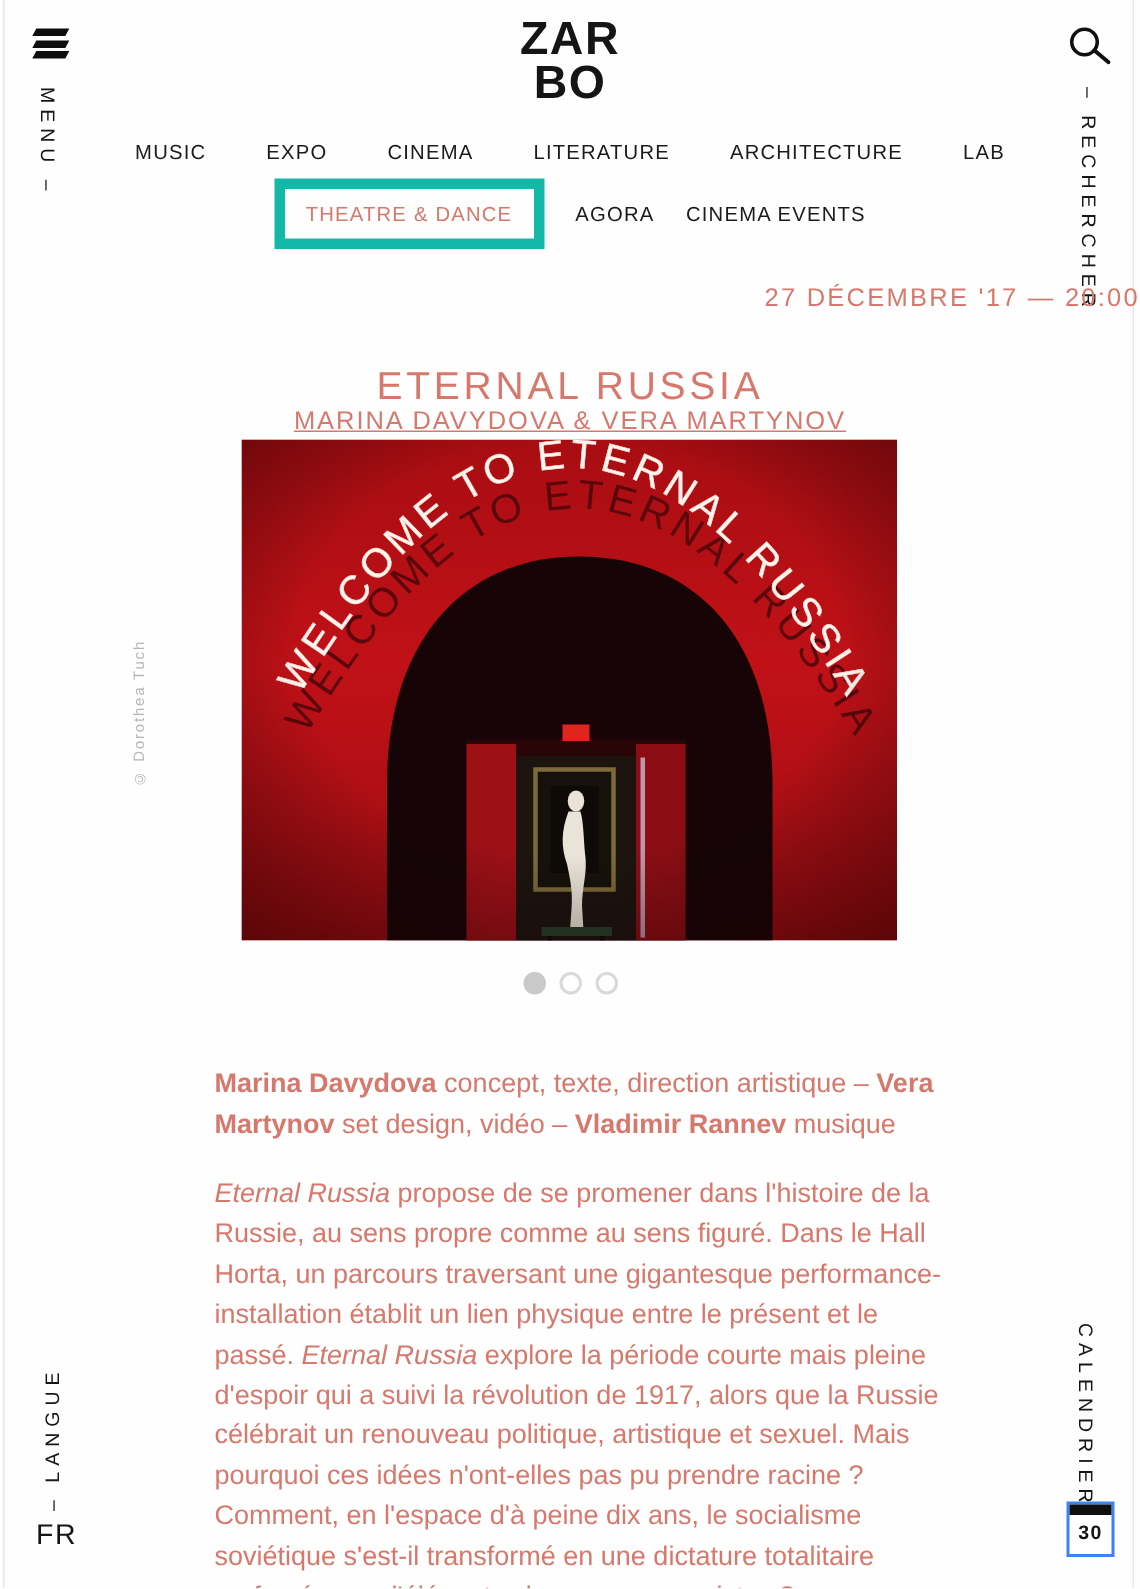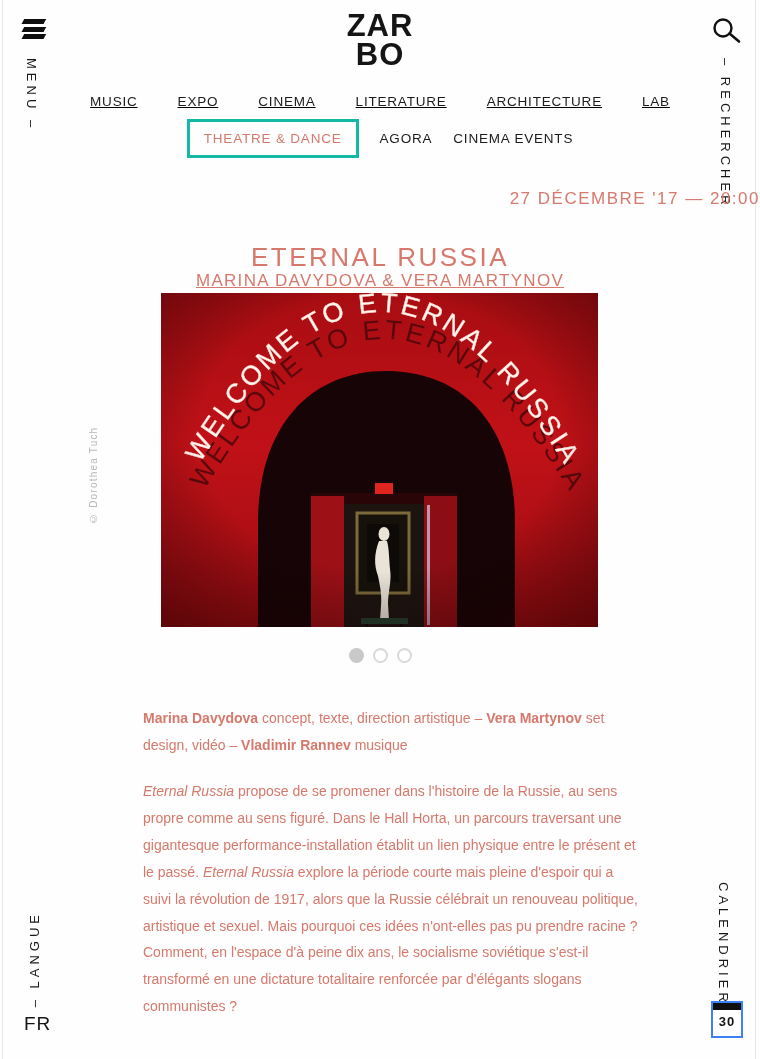--- a/index.html
+++ b/index.html
@@ -20,45 +20,45 @@
 
   
   #logo{position:absolute;left:0;right:0;top:11px;text-align:center;color:#151515;
         font-weight:bold;font-size:31px;line-height:29px;letter-spacing:1px;}
 
   
   #search-btn{position:absolute;left:711px;top:16px;width:32px;height:34px;cursor:pointer;}
 
   
   .navrow{position:absolute;left:0;right:0;display:flex;justify-content:center;align-items:center;}
-  #nav-primary{top:94px;gap:40px;text-decoration:underline;}
+  #nav-primary{top:94px;gap:40px;}
   #nav-secondary{top:119px;gap:21px;}
   .nav-item{font-size:13.5px;letter-spacing:.8px;color:#1b1b1b;cursor:pointer;}
   .nav-item2{font-size:13.5px;letter-spacing:.8px;color:#1b1b1b;cursor:pointer;padding:9px 0;}
-  .active-box{color:var(--accent);border:3px solid #14b8a6;padding:9px 14px;text-align:right;}
+  .active-box{color:var(--accent);border:7px solid #14b8a6;padding:9px 14px;text-align:right;}
 
   :root{--accent:#d6796c;}
 
   .salmon{color:var(--accent);}
   #event-date{position:absolute;left:0;right:0;top:189px;text-align:right;
               font-size:17px;letter-spacing:1.5px;}
   #event-title{position:absolute;left:0;right:0;top:242px;text-align:center;
                font-size:26px;letter-spacing:2.5px;}
   #event-subtitle{position:absolute;left:0;right:0;top:271px;text-align:center;
                   font-size:17px;letter-spacing:1.3px;text-decoration:underline;}
 
   #hero{position:absolute;left:161px;top:293px;width:437px;height:334px;}
   #photo-credit{position:absolute;left:88px;top:412px;height:112px;font-size:10px;
                 letter-spacing:1.2px;color:#b6b6b6;}
 
   #dots{position:absolute;left:0;right:0;top:648px;display:flex;justify-content:center;gap:9px;}
   .dot{width:11px;height:11px;border-radius:50%;border:2px solid #d9d9d9;background:#fff;cursor:pointer;}
   .dot.active{background:#c9c9c9;border-color:#c9c9c9;}
 
-  .copy{position:absolute;left:143px;width:497px;font-size:14px;line-height:27px;color:var(--accent);}
+  .copy{position:absolute;left:143px;width:497px;font-size:18px;line-height:27px;color:var(--accent);}
   #credits-para{top:691px;}
   #body-para{top:764px;line-height:26.9px;}
   .seg-bold{font-weight:bold;}
   .seg-italic{font-style:italic;}
 
   #lang-label{left:27px;top:911px;}
   #lang-value{position:absolute;left:24px;top:1013px;font-size:19px;font-weight:normal;
               letter-spacing:1px;color:#141414;cursor:pointer;}
   #cal-label{left:716px;top:882px;}
   #calendar-icon{position:absolute;left:711px;top:1001px;width:28px;height:33px;

